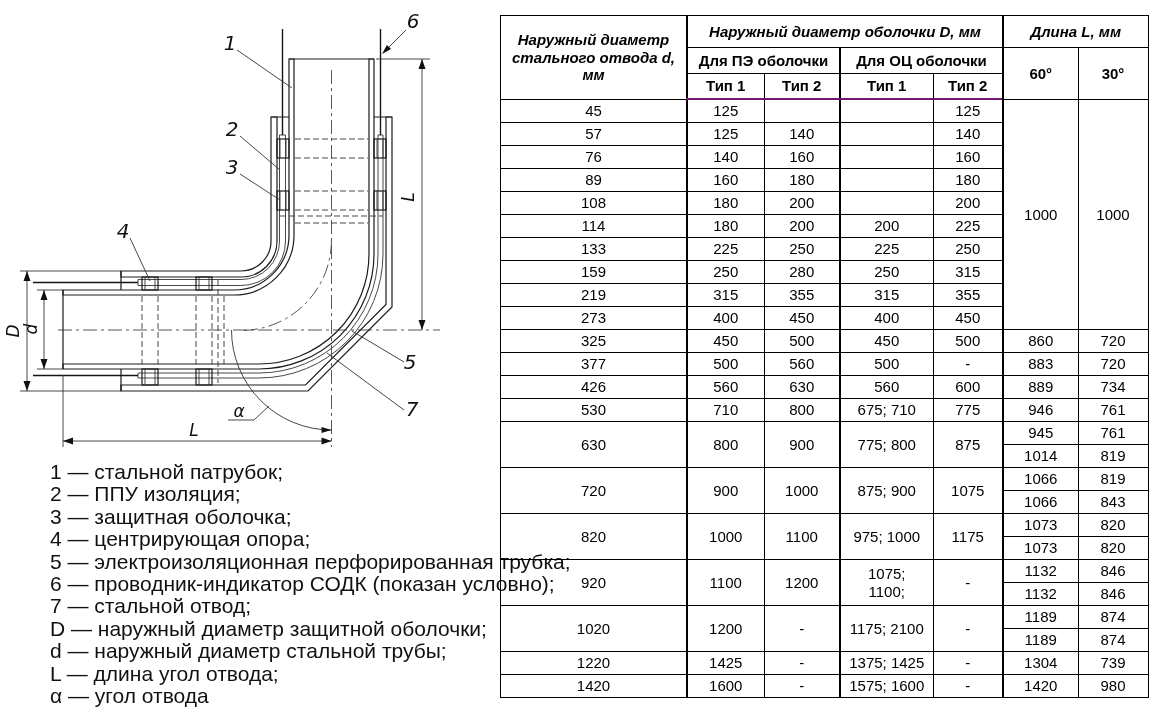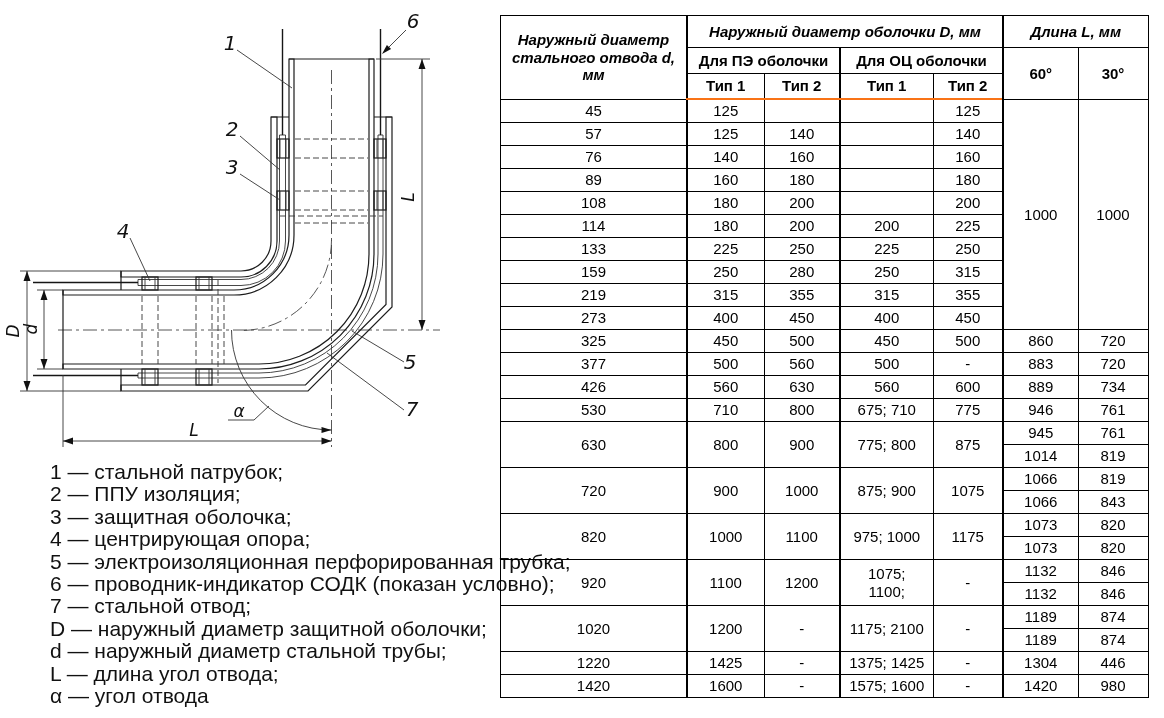--- a/index.html
+++ b/index.html
@@ -9,21 +9,21 @@
   .legend{position:absolute;left:50px;top:461px;font-size:21px;line-height:22.4px;color:#111;}
   .legend .lg-line{white-space:nowrap;}
   .tbl-wrap{position:absolute;left:500px;top:15px;}
   table.spec{border-collapse:collapse;table-layout:fixed;}
   table.spec th,table.spec td{border:1px solid #000;text-align:center;vertical-align:middle;
       padding:0 2px;font-size:15px;line-height:1.15;white-space:pre-line;overflow:hidden;}
   table.spec th{font-weight:bold;}
   table.spec thead tr:nth-child(1) th{height:31px;font-style:italic;}
   table.spec thead tr:nth-child(2) th{height:25px;}
   table.spec thead tr:nth-child(3) th{height:24px;}
-  table.spec thead tr:nth-child(3) th{border-bottom:2px solid #f97316;}
+  table.spec thead tr:nth-child(3) th{border-bottom:2px solid #701a75;}
   table.spec td{height:22px;}
   table.spec .gb{border-left:2px solid #000;}
   table.spec .cd{width:181px;text-align:center;}
   
   .ln{stroke:#1c1c1c;stroke-width:1.2;fill:none;}
   .thin{stroke:#333;stroke-width:0.9;fill:none;}
   .dash{stroke:#333;stroke-width:0.9;fill:none;stroke-dasharray:6 3;}
   .cline{stroke:#444;stroke-width:0.9;fill:none;stroke-dasharray:14 4 3 4;}
   .wire{stroke:#161616;stroke-width:1.4;fill:none;}
   .lbl{font-family:"DejaVu Sans",sans-serif;font-style:italic;font-size:20px;fill:#111;}
@@ -376,21 +376,21 @@
             <td class="gb">1189</td>
             <td>874</td>
           </tr>
           <tr>
             <td>1220</td>
             <td class="gb">1425</td>
             <td>-</td>
             <td class="gb">1375; 1425</td>
             <td>-</td>
             <td class="gb">1304</td>
-            <td>446</td>
+            <td>739</td>
           </tr>
           <tr>
             <td>1420</td>
             <td class="gb">1600</td>
             <td>-</td>
             <td class="gb">1575; 1600</td>
             <td>-</td>
             <td class="gb">1420</td>
             <td>980</td>
           </tr>

